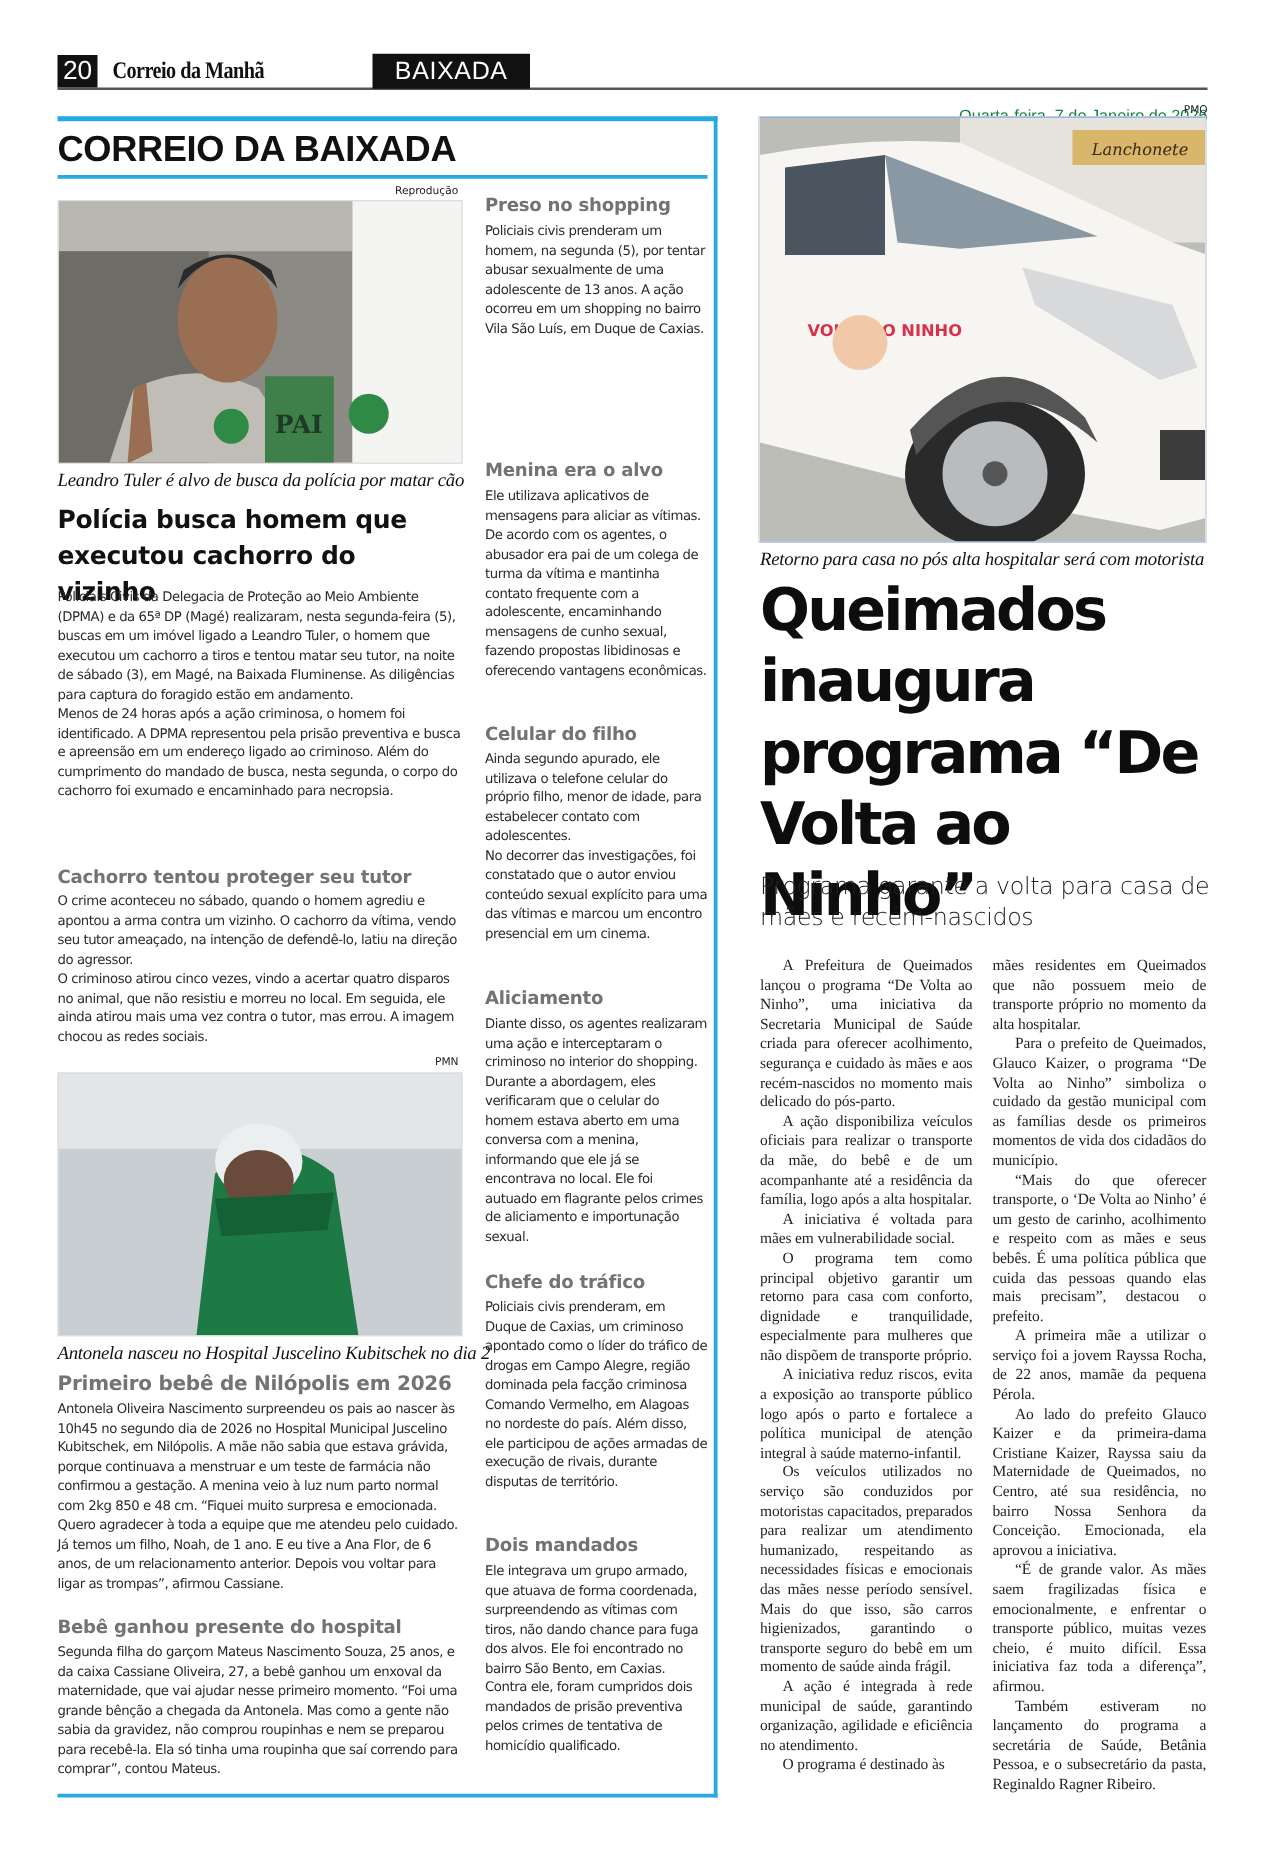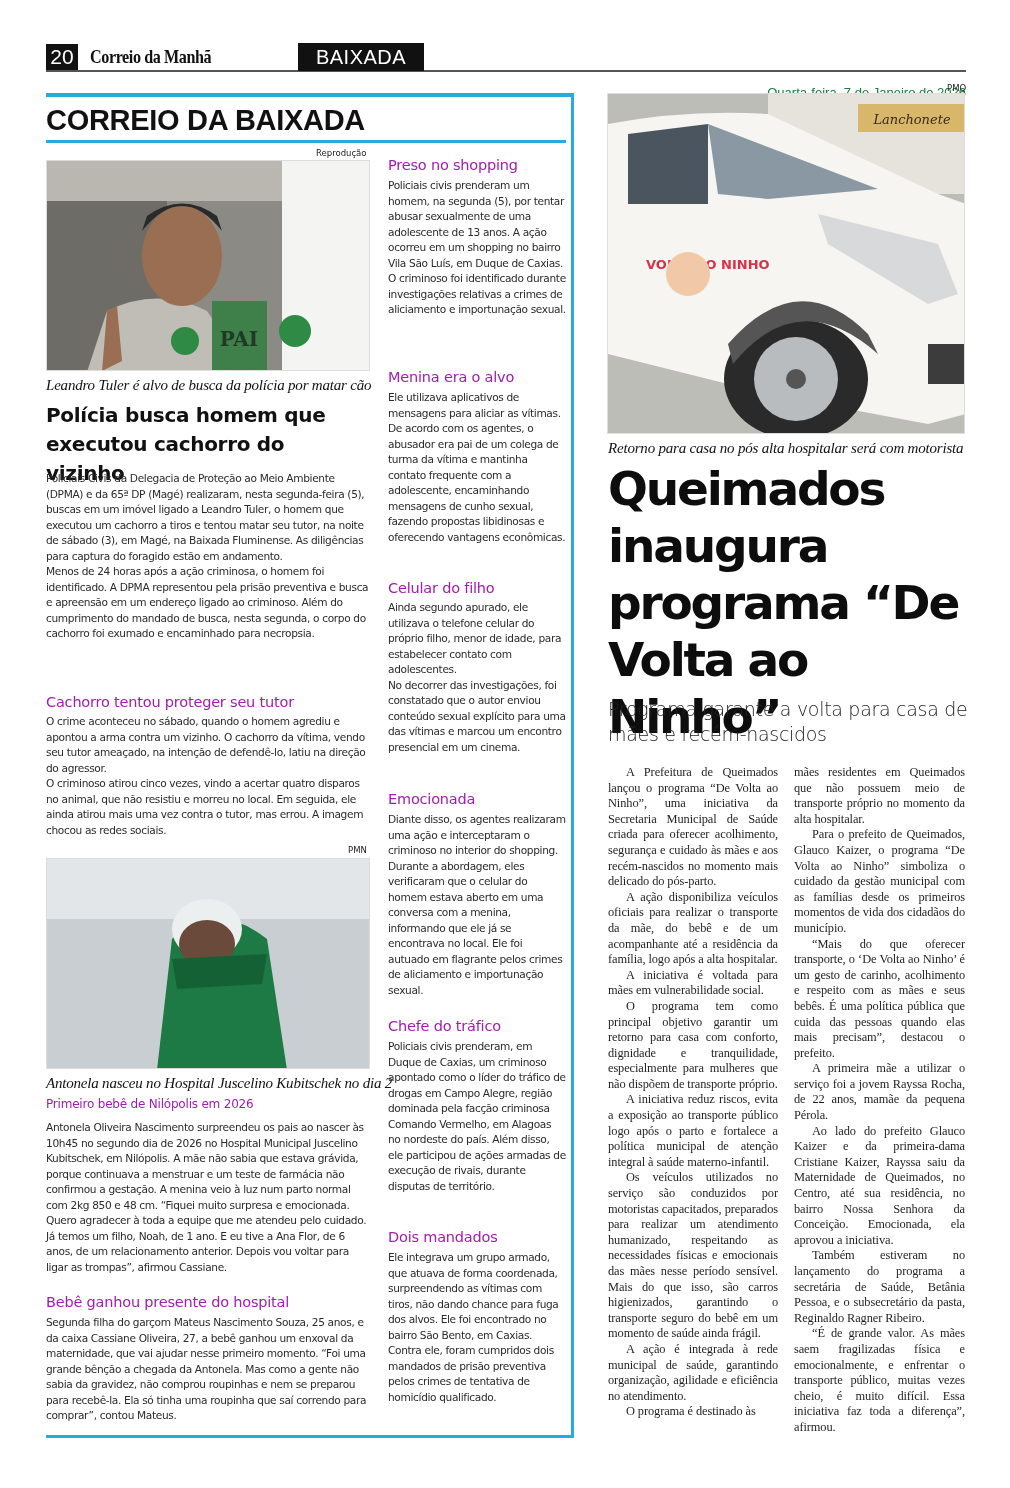--- a/index.html
+++ b/index.html
@@ -17,21 +17,21 @@
   .boxed { position: absolute; left: 46px; top: 93px; width: 528px; height: 1345px; border-top: 4px solid #27a9e1; border-right: 3px solid #27a9e1; border-bottom: 3px solid #27a9e1; }
   .box-title { position: absolute; left: 46px; top: 104px; font-family: "Liberation Sans", sans-serif; font-weight: bold; font-size: 29px; letter-spacing: -0.3px; color: #111; }
   .box-title-rule { position: absolute; left: 46px; top: 140px; width: 520px; height: 3px; background: #27a9e1; }
 
   .credit { position: absolute; font-size: 8.5px; color: #222; font-family: "DejaVu Sans", sans-serif; }
   .caption { position: absolute; font-style: italic; font-size: 15px; color: #111; font-family: Liberation Serif, serif; white-space: nowrap; letter-spacing: -0.2px; }
 
   .photo { position: absolute; overflow: hidden; border: 1px solid #ddd; }
 
   .headline-md { position: absolute; font-family: "DejaVu Sans", sans-serif; font-size: 20px; line-height: 29px; color: #111; letter-spacing: -0.3px; }
-  .subhead { position: absolute; font-family: "DejaVu Sans", sans-serif; font-weight: normal; font-size: 14.5px; color: #a21caf; letter-spacing: -0.2px; white-space: nowrap; }
+  .subhead { position: absolute; font-family: "DejaVu Sans", sans-serif; font-weight: bold; font-size: 14.5px; color: #737373; letter-spacing: -0.2px; white-space: nowrap; }
   .body-sans { position: absolute; font-family: "DejaVu Sans", sans-serif; font-size: 10.6px; line-height: 15.5px; color: #2a2a2a; letter-spacing: -0.35px; }
   .body-sans p { text-align: left; }
 
   .col-mid .subhead { font-size: 14.5px; }
 
   
   .main-headline { position: absolute; left: 608px; top: 460px; width: 370px; font-family: "DejaVu Sans", sans-serif; font-size: 47px; line-height: 57px; letter-spacing: -2.2px; color: #0d0d0d; }
   .main-deck { position: absolute; left: 608px; top: 697px; width: 370px; font-family: "DejaVu Sans", sans-serif; font-size: 19px; line-height: 25px; color: #222; letter-spacing: -0.3px; font-weight: 300; }
   .body-serif { position: absolute; font-family: "Liberation Serif", serif; font-size: 12.4px; line-height: 15.6px; color: #1f1f1f; text-align: justify; letter-spacing: -0.1px; }
   .body-serif p { text-indent: 18px; }
@@ -89,49 +89,48 @@
     <rect x="0" y="0" width="324" height="211" fill="#c9ced2"></rect>
     <rect x="0" y="0" width="324" height="60" fill="#e3e6e8"></rect>
     <path d="M110 211 L125 80 Q170 40 220 80 L240 211 Z" fill="#1d7a45"></path>
     <ellipse cx="160" cy="70" rx="35" ry="30" fill="#ecefef"></ellipse>
     <ellipse cx="160" cy="85" rx="28" ry="24" fill="#6a4a3a"></ellipse>
     <path d="M125 100 L220 95 L215 125 L130 130 Z" fill="#156136"></path>
   </svg>
 </div>
 <div class="caption" style="left:46px; top:1075px;">Antonela nasceu no Hospital Juscelino Kubitschek no dia 2</div>
 
-<h3 class="subhead" style="left:46px; top:1097px; font-size:12px;">Primeiro bebê de Nilópolis em 2026</h3>
+<h3 class="subhead" style="left:46px; top:1097px; font-size:16px;">Primeiro bebê de Nilópolis em 2026</h3>
 <div class="body-sans" style="left:46px; top:1120px; width:326px;">
   <p>Antonela Oliveira Nascimento surpreendeu os pais ao nascer às 10h45 no segundo dia de 2026 no Hospital Municipal Juscelino Kubitschek, em Nilópolis. A mãe não sabia que estava grávida, porque continuava a menstruar e um teste de farmácia não confirmou a gestação. A menina veio à luz num parto normal com 2kg 850 e 48 cm. “Fiquei muito surpresa e emocionada. Quero agradecer à toda a equipe que me atendeu pelo cuidado. Já temos um filho, Noah, de 1 ano. E eu tive a Ana Flor, de 6 anos, de um relacionamento anterior. Depois vou voltar para ligar as trompas”, afirmou Cassiane.</p>
 </div>
 
 <h4 class="subhead" style="left:46px; top:1294px;">Bebê ganhou presente do hospital</h4>
 <div class="body-sans" style="left:46px; top:1315px; width:326px;">
   <p>Segunda filha do garçom Mateus Nascimento Souza, 25 anos, e da caixa Cassiane Oliveira, 27, a bebê ganhou um enxoval da maternidade, que vai ajudar nesse primeiro momento. “Foi uma grande bênção a chegada da Antonela. Mas como a gente não sabia da gravidez, não comprou roupinhas e nem se preparou para recebê-la. Ela só tinha uma roupinha que saí correndo para comprar”, contou Mateus.</p>
 </div>
 
 <div class="col-mid">
   <h4 class="subhead" style="left:388px; top:157px;">Preso no shopping</h4>
   <div class="body-sans" style="left:388px; top:178px; width:178px;">
     <p>Policiais civis prenderam um homem, na segunda (5), por tentar abusar sexualmente de uma adolescente de 13 anos. A ação ocorreu em um shopping no bairro Vila São Luís, em Duque de Caxias.</p>
-    <p>O criminoso foi identificado durante investigações relativas a crimes de aliciamento e importunação sexual.</p>
   </div>
 
   <h4 class="subhead" style="left:388px; top:369px;text-align:right;">Menina era o alvo</h4>
   <div class="body-sans" style="left:388px; top:390px; width:178px;">
     <p>Ele utilizava aplicativos de mensagens para aliciar as vítimas. De acordo com os agentes, o abusador era pai de um colega de turma da vítima e mantinha contato frequente com a adolescente, encaminhando mensagens de cunho sexual, fazendo propostas libidinosas e oferecendo vantagens econômicas.</p>
   </div>
 
   <h4 class="subhead" style="left:388px; top:580px;">Celular do filho</h4>
   <div class="body-sans" style="left:388px; top:600px; width:178px;">
     <p>Ainda segundo apurado, ele utilizava o telefone celular do próprio filho, menor de idade, para estabelecer contato com adolescentes.</p>
     <p>No decorrer das investigações, foi constatado que o autor enviou conteúdo sexual explícito para uma das vítimas e marcou um encontro presencial em um cinema.</p>
   </div>
 
-  <h4 class="subhead" style="left:388px; top:791px;">Emocionada</h4>
+  <h4 class="subhead" style="left:388px; top:791px;">Aliciamento</h4>
   <div class="body-sans" style="left:388px; top:812px; width:178px;">
     <p>Diante disso, os agentes realizaram uma ação e interceptaram o criminoso no interior do shopping. Durante a abordagem, eles verificaram que o celular do homem estava aberto em uma conversa com a menina, informando que ele já se encontrava no local. Ele foi autuado em flagrante pelos crimes de aliciamento e importunação sexual.</p>
   </div>
 
   <h4 class="subhead" style="left:388px; top:1018px;">Chefe do tráfico</h4>
   <div class="body-sans" style="left:388px; top:1039px; width:178px;">
     <p>Policiais civis prenderam, em Duque de Caxias, um criminoso apontado como o líder do tráfico de drogas em Campo Alegre, região dominada pela facção criminosa Comando Vermelho, em Alagoas no nordeste do país. Além disso, ele participou de ações armadas de execução de rivais, durante disputas de território.</p>
   </div>
 
   <h4 class="subhead" style="left:388px; top:1229px;">Dois mandados</h4>
@@ -175,15 +174,15 @@
   <p>A ação é integrada à rede municipal de saúde, garantindo organização, agilidade e eficiência no atendimento.</p>
   <p>O programa é destinado às</p>
 </div>
 
 <div class="body-serif" style="left:794px; top:765px; width:171px;">
   <p class="cont">mães residentes em Queimados que não possuem meio de transporte próprio no momento da alta hospitalar.</p>
   <p>Para o prefeito de Queimados, Glauco Kaizer, o programa “De Volta ao Ninho” simboliza o cuidado da gestão municipal com as famílias desde os primeiros momentos de vida dos cidadãos do município.</p>
   <p>“Mais do que oferecer transporte, o ‘De Volta ao Ninho’ é um gesto de carinho, acolhimento e respeito com as mães e seus bebês. É uma política pública que cuida das pessoas quando elas mais precisam”, destacou o prefeito.</p>
   <p>A primeira mãe a utilizar o serviço foi a jovem Rayssa Rocha, de 22 anos, mamãe da pequena Pérola.</p>
   <p>Ao lado do prefeito Glauco Kaizer e da primeira-dama Cristiane Kaizer, Rayssa saiu da Maternidade de Queimados, no Centro, até sua residência, no bairro Nossa Senhora da Conceição. Emocionada, ela aprovou a iniciativa.</p>
+  <p>“É de grande valor. As mães saem fragilizadas física e emocionalmente, e enfrentar o transporte público, muitas vezes cheio, é muito difícil. Essa iniciativa faz toda a diferença”, afirmou.</p>
   <p>Também estiveram no lançamento do programa a secretária de Saúde, Betânia Pessoa, e o subsecretário da pasta, Reginaldo Ragner Ribeiro.</p>
-  <p>“É de grande valor. As mães saem fragilizadas física e emocionalmente, e enfrentar o transporte público, muitas vezes cheio, é muito difícil. Essa iniciativa faz toda a diferença”, afirmou.</p>
 </div>
 
 </body></html>

